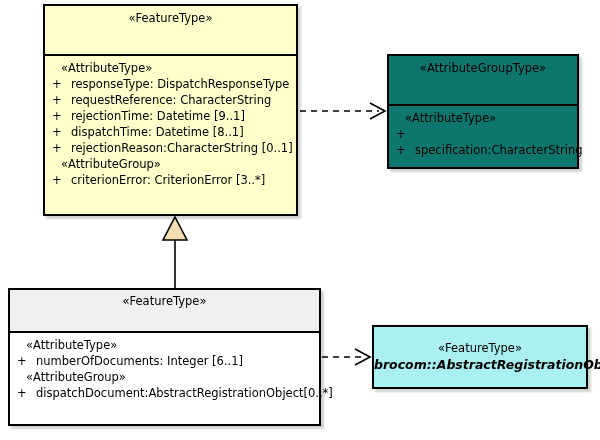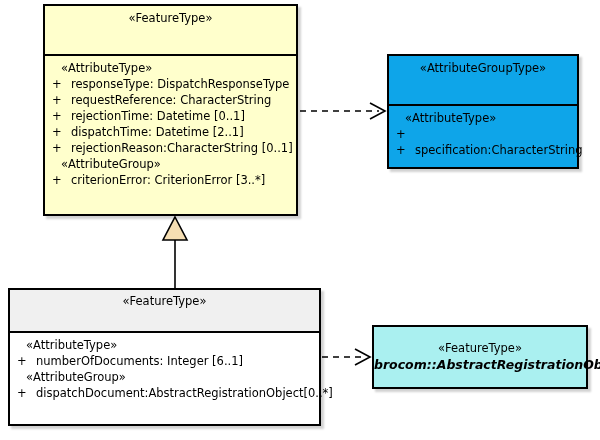--- a/index.html
+++ b/index.html
@@ -80,21 +80,21 @@
 
   
   #box-dispatch-response {
     left: 43px; top: 4px; width: 255px; height: 212px;
     background: #ffffcc;
   }
   #box-dispatch-response .uml-header { height: 50px; padding-top: 5px; }
 
   #box-criterion-error {
     left: 387px; top: 54px; width: 192px; height: 115px;
-    background: #0ea5e9;
+    background: #0f766e;
   }
   #box-criterion-error .uml-header { height: 50px; padding-top: 5px; }
 
   #box-dispatch-characteristics {
     left: 8px; top: 288px; width: 313px; height: 138px;
     background: #ffffff;
   }
   #box-dispatch-characteristics .uml-header {
     height: 43px; padding-top: 4px; background: #f0f0f0;
   }
@@ -171,25 +171,25 @@
       <div class="attr-row">
         <span class="attr-vis">+</span>
         <span class="attr-text">responseType: DispatchResponseType</span>
       </div>
       <div class="attr-row">
         <span class="attr-vis">+</span>
         <span class="attr-text">requestReference: CharacterString</span>
       </div>
       <div class="attr-row">
         <span class="attr-vis">+</span>
-        <span class="attr-text">rejectionTime: Datetime [0..1]</span>
-      </div>
-      <div class="attr-row">
-        <span class="attr-vis">+</span>
-        <span class="attr-text">dispatchTime: Datetime [2..1]</span>
+        <span class="attr-text">rejectionTime: Datetime [9..1]</span>
+      </div>
+      <div class="attr-row">
+        <span class="attr-vis">+</span>
+        <span class="attr-text">dispatchTime: Datetime [8..1]</span>
       </div>
       <div class="attr-row">
         <span class="attr-vis">+</span>
         <span class="attr-text">rejectionReason:CharacterString [0..1]</span>
       </div>
 
       <div class="group-label">«AttributeGroup»</div>
       <div class="attr-row">
         <span class="attr-vis">+</span>
         <span class="attr-text">criterionError: CriterionError [3..*]</span>

